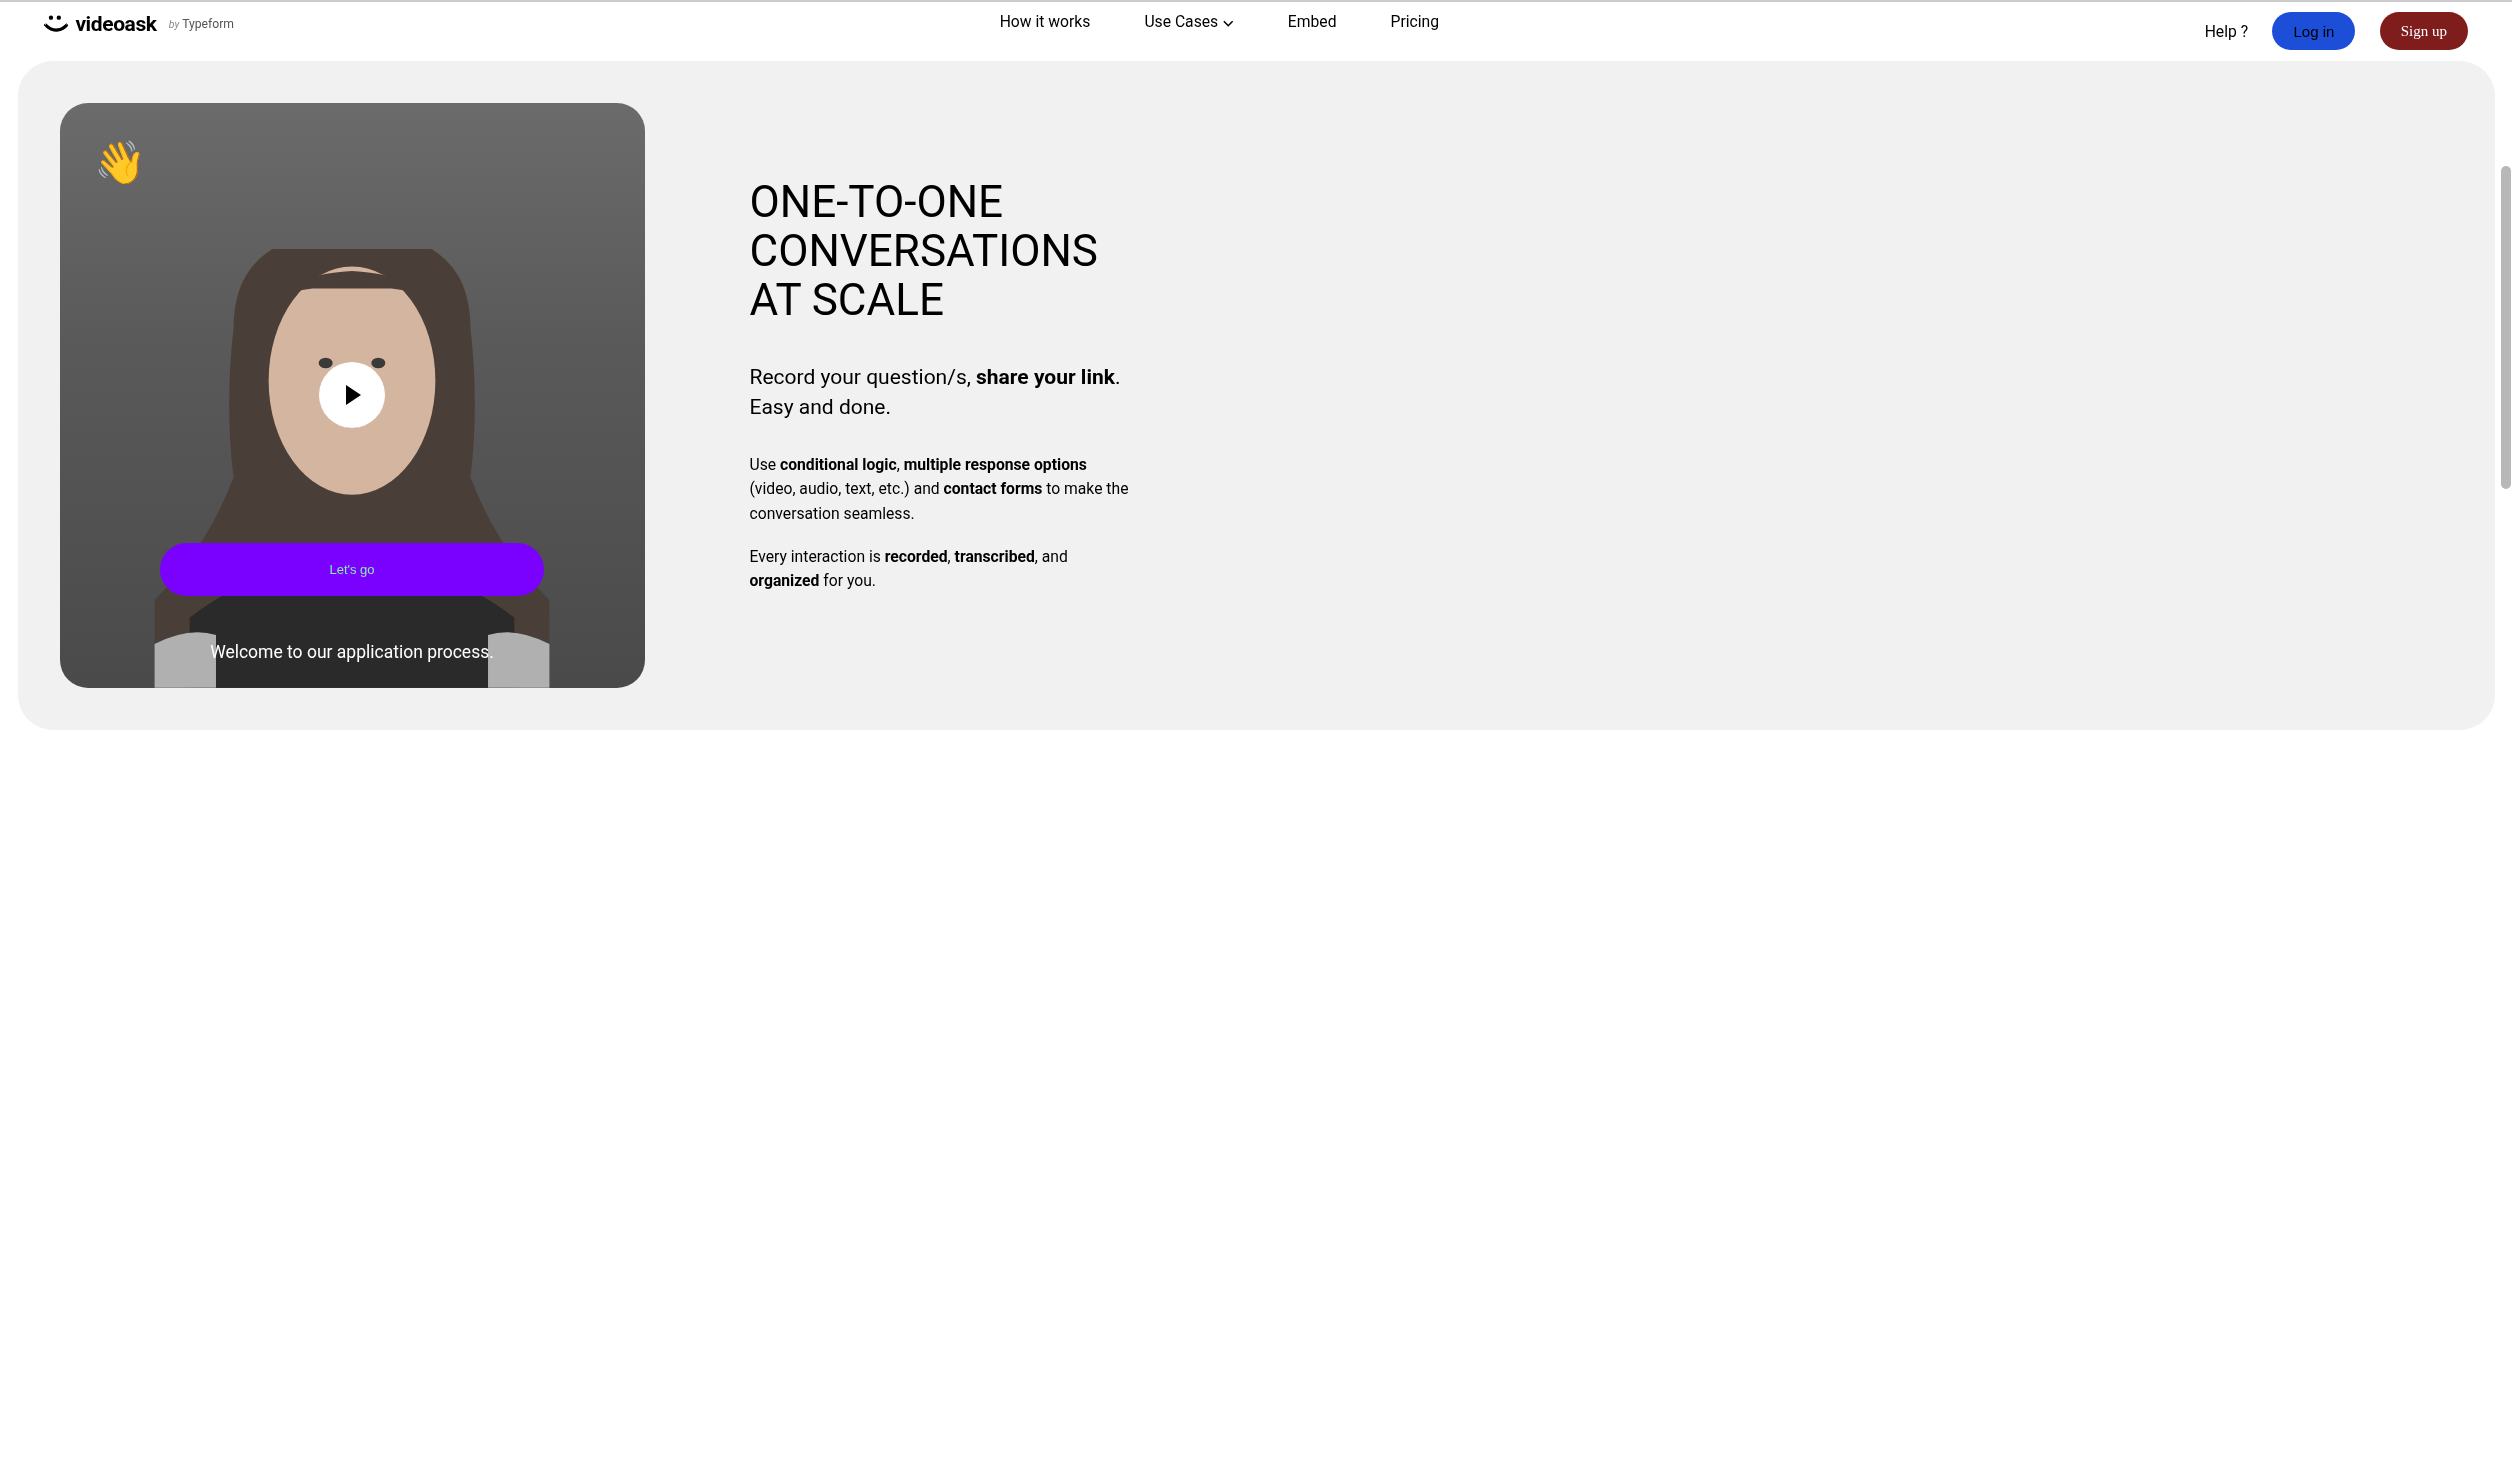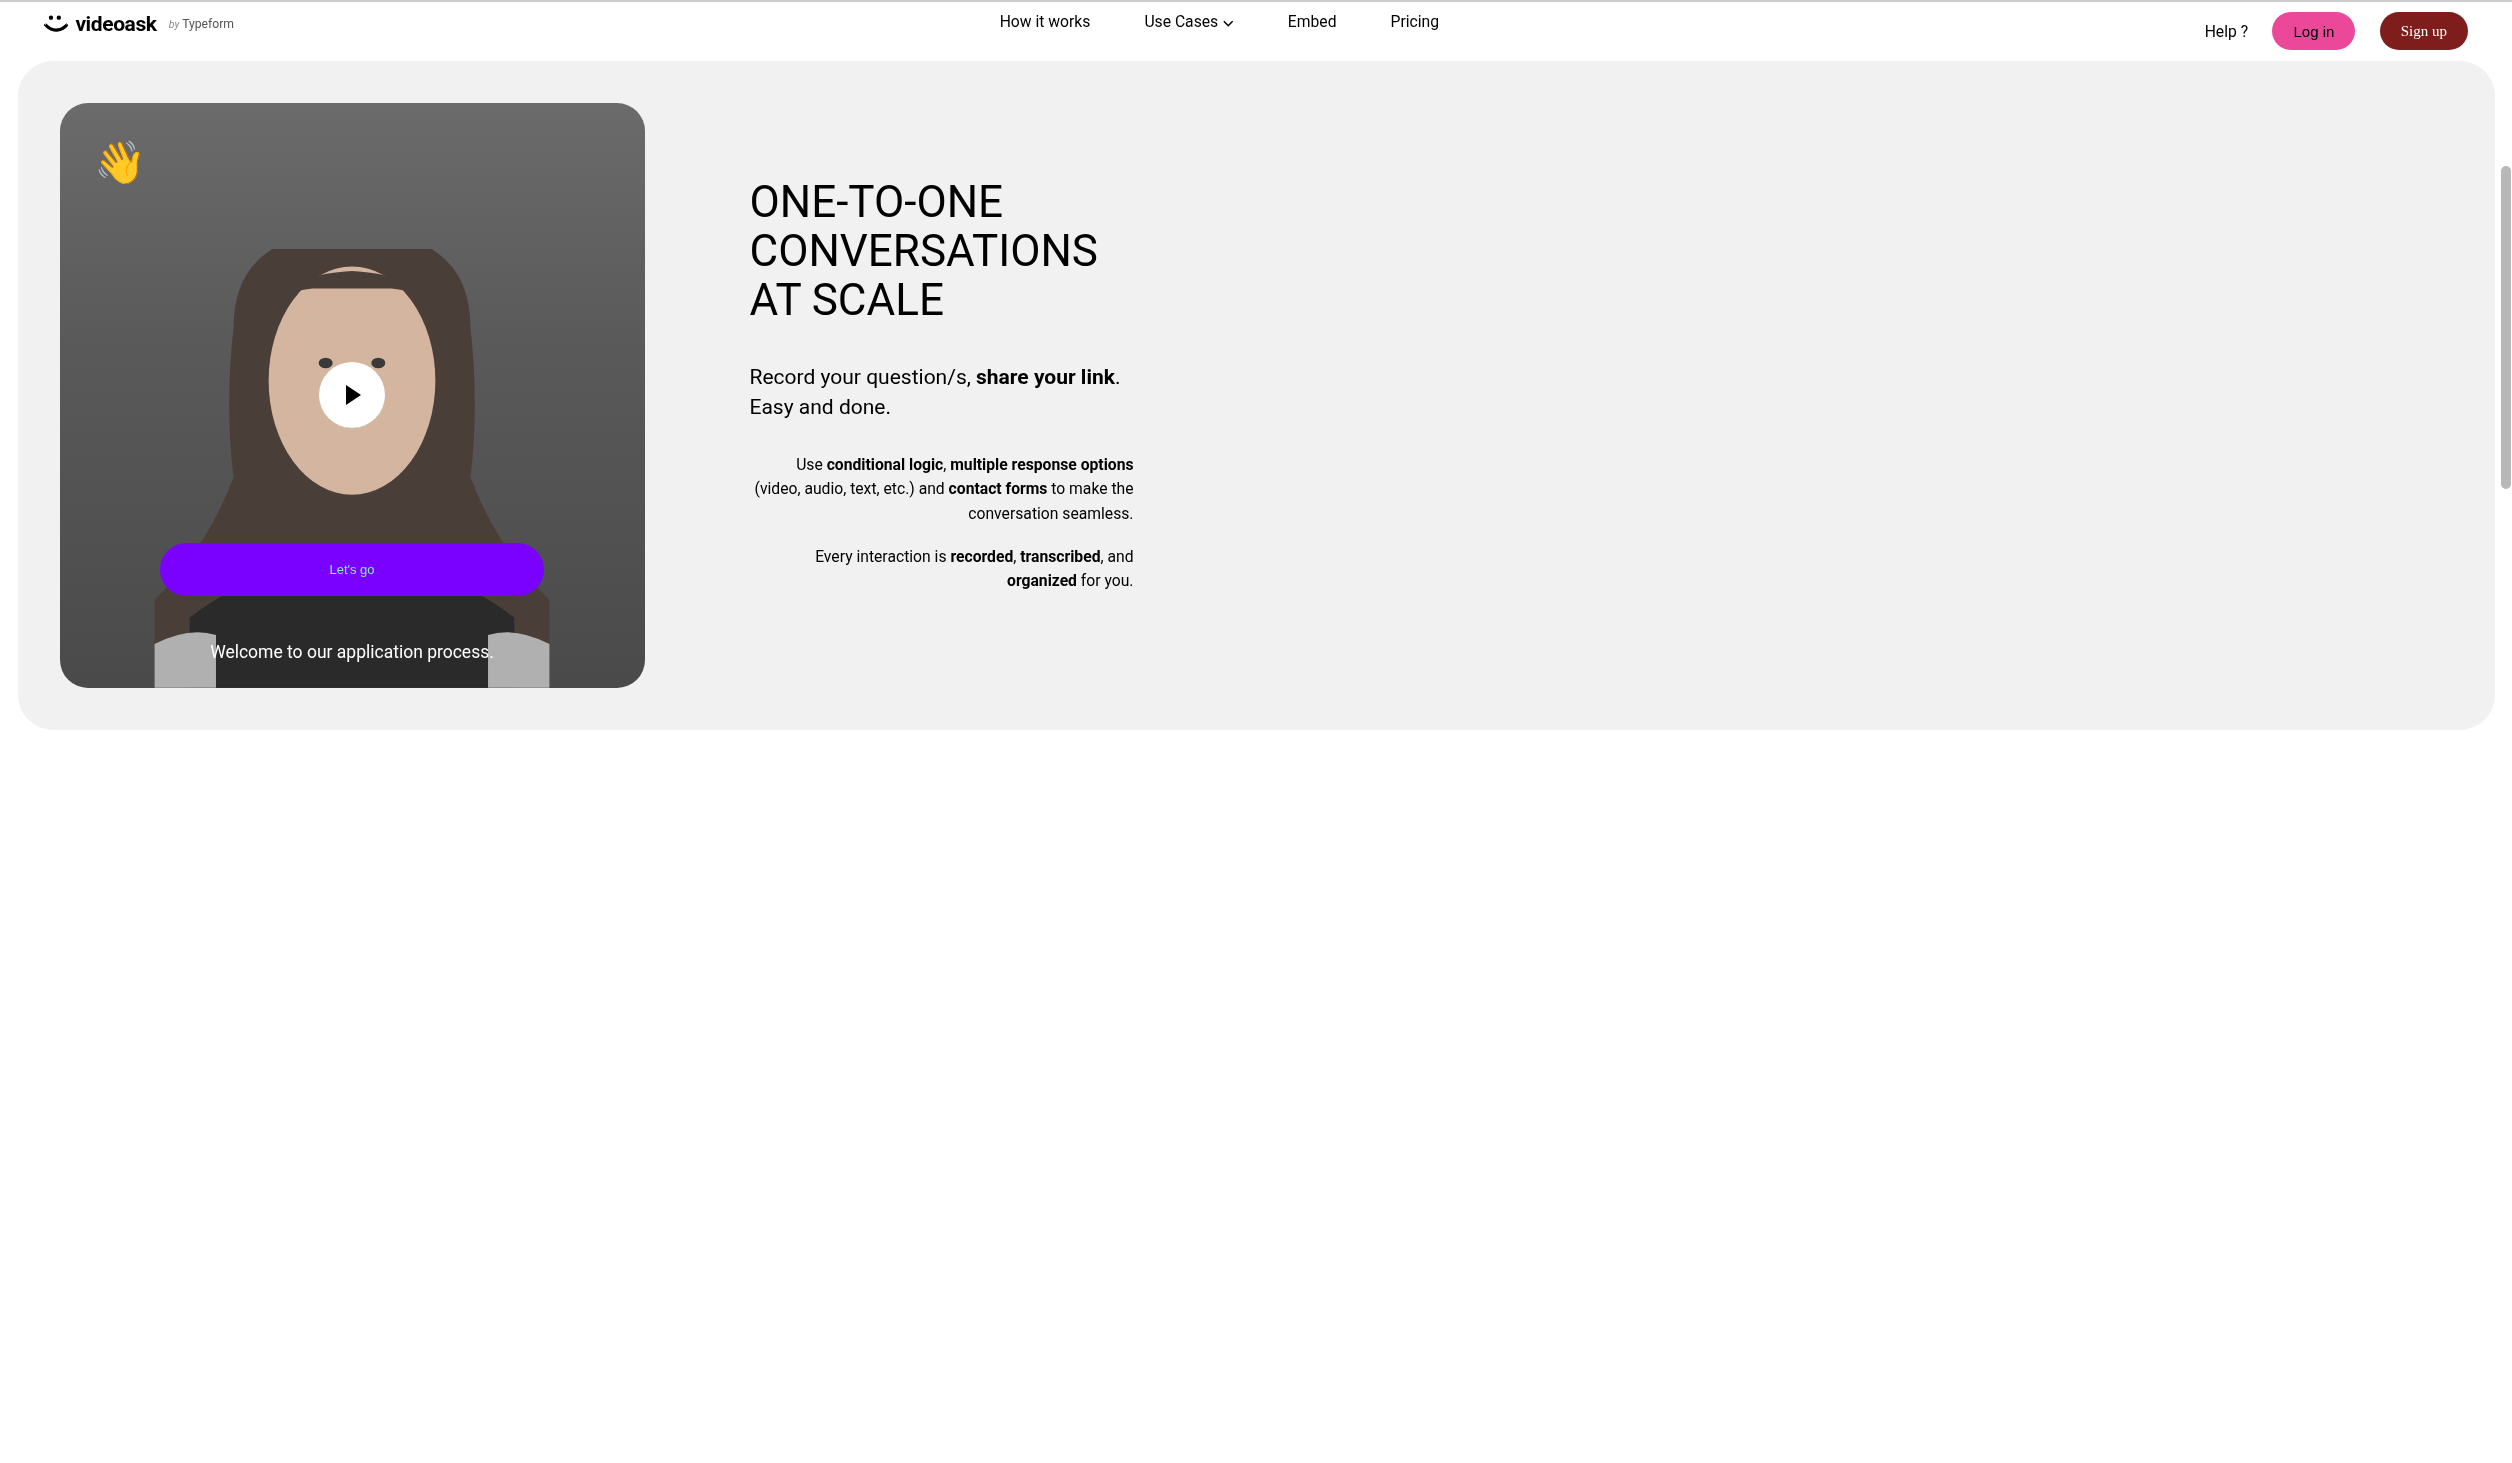--- a/index.html
+++ b/index.html
@@ -95,21 +95,21 @@
     
     .btn {
       padding: 10.5px 21px;
       border-radius: 21px;
       font-size: 15px;
       cursor: pointer;
       border: none;
     }
     
     .btn-login {
-      background: #ec4899;
+      background: #1d4ed8;
       color: #000;
     }
     
     .btn-signup {
       background: #7f1d1d;
       color: #fff;
       font-family: Liberation Serif, serif;
     }
     
     .hero-container {
@@ -221,21 +221,20 @@
     
     .subhead .bold {
       font-weight: 700;
     }
     
     .body-text {
       font-size: 15.7px;
       line-height: 1.55;
       margin-bottom: 19px;
       color: #000;
-      text-align: right;
     }
     
     .body-text .bold {
       font-weight: 700;
     }
     
     .scrollbar-track {
       position: fixed;
       right: 0;
       top: 0;

